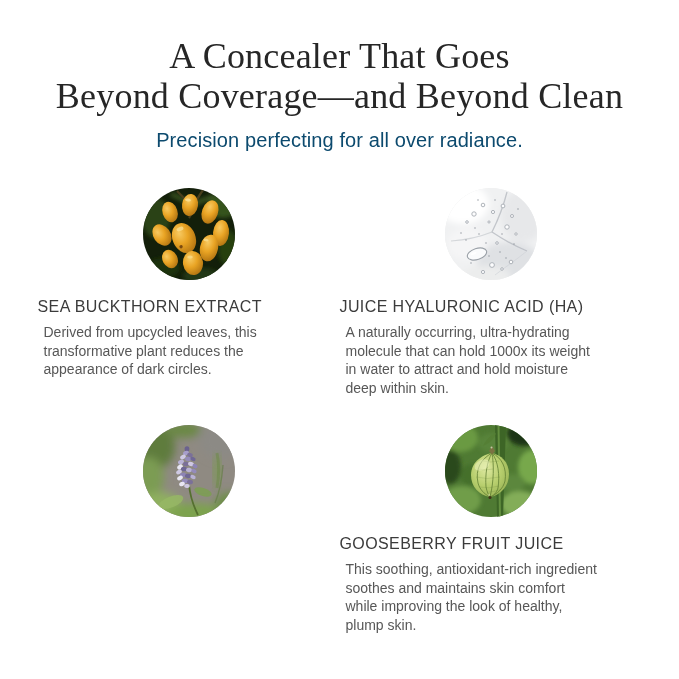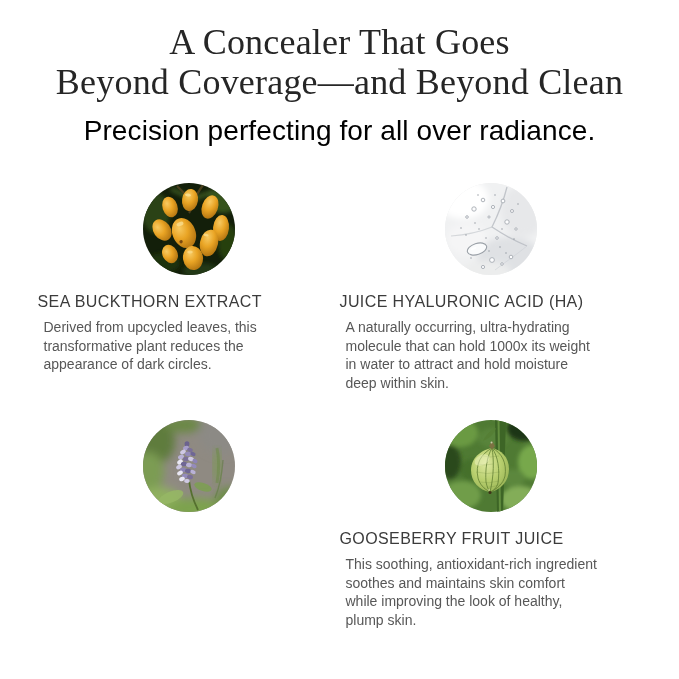--- a/index.html
+++ b/index.html
@@ -2,34 +2,34 @@
 <html><head>
 <meta charset="utf-8">
 <style>
   * { margin: 0; padding: 0; box-sizing: border-box; }
   html, body { width: 679px; height: 679px; }
   body {
     background: #ffffff;
     font-family: "Liberation Sans", sans-serif;
     overflow: hidden;
   }
-  .header { text-align: center; padding-top: 22px; }
+  .header { text-align: center; padding-top: 36px; }
   .main-title {
     font-family: "Liberation Serif", serif;
     font-weight: 400;
     font-size: 36px;
     line-height: 40px;
     letter-spacing: 0.2px;
     color: #262626;
     white-space: pre-line;
   }
   .subtitle {
     margin-top: 13px;
-    font-size: 28px;
-    color: #000000;
+    font-size: 20px;
+    color: #0c4a6e;
     letter-spacing: 0.1px;
   }
   .features-grid {
     margin-top: 36px;
     display: grid;
     grid-template-columns: 302px 302px;
     grid-auto-rows: 237px;
     justify-content: center;
   }
   .feature-cell { text-align: left; }

